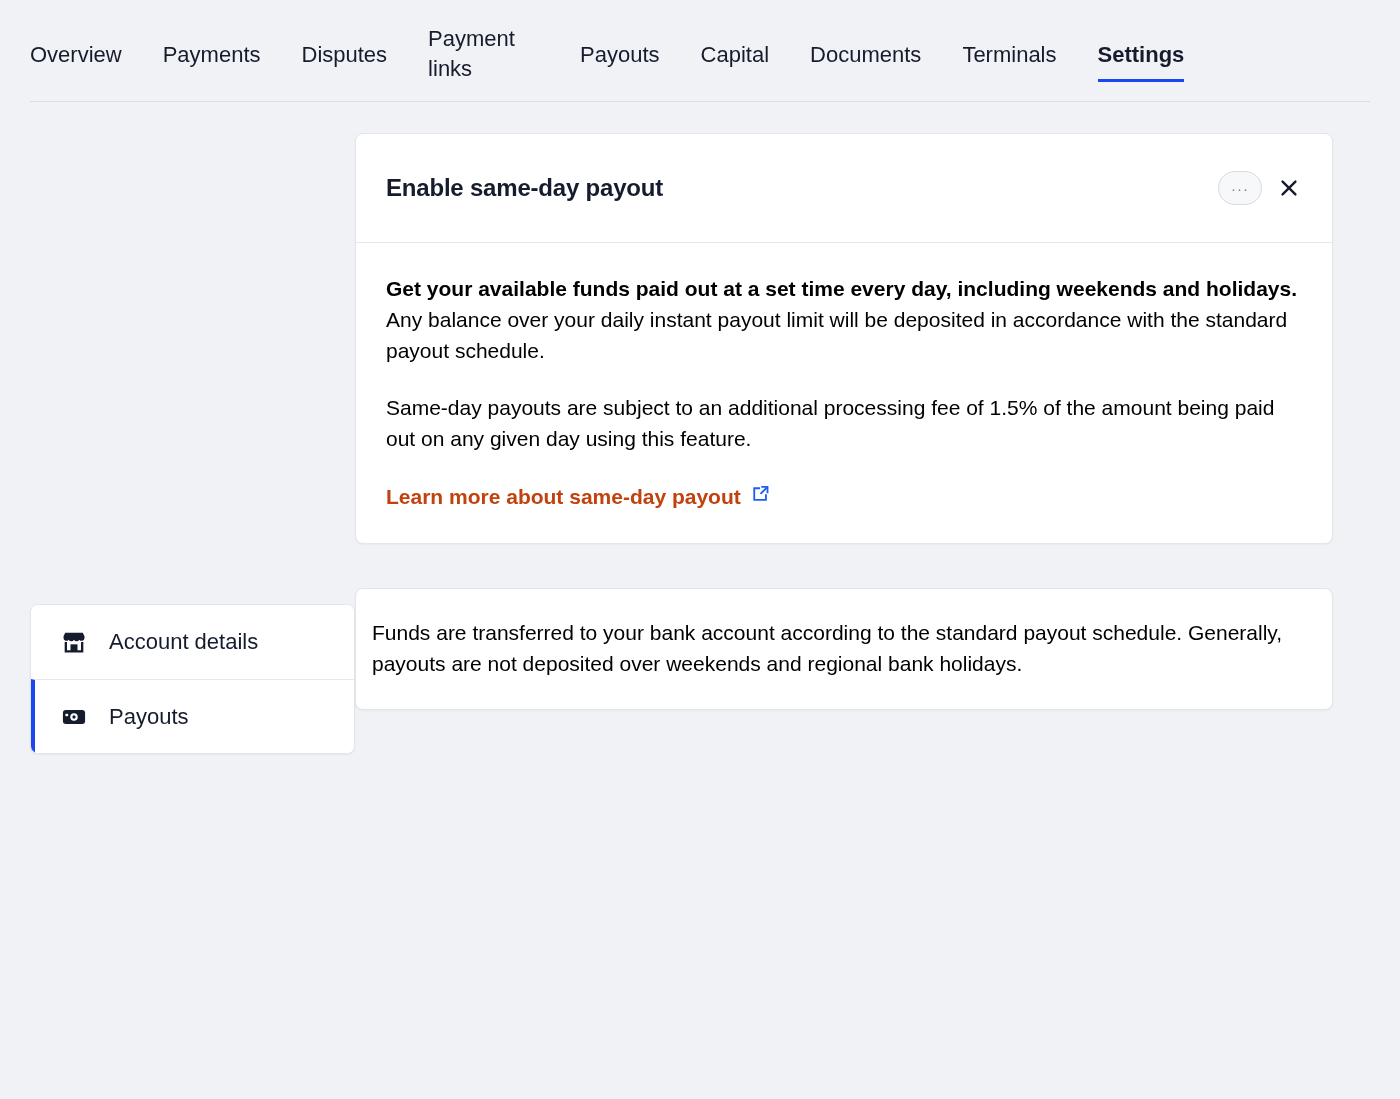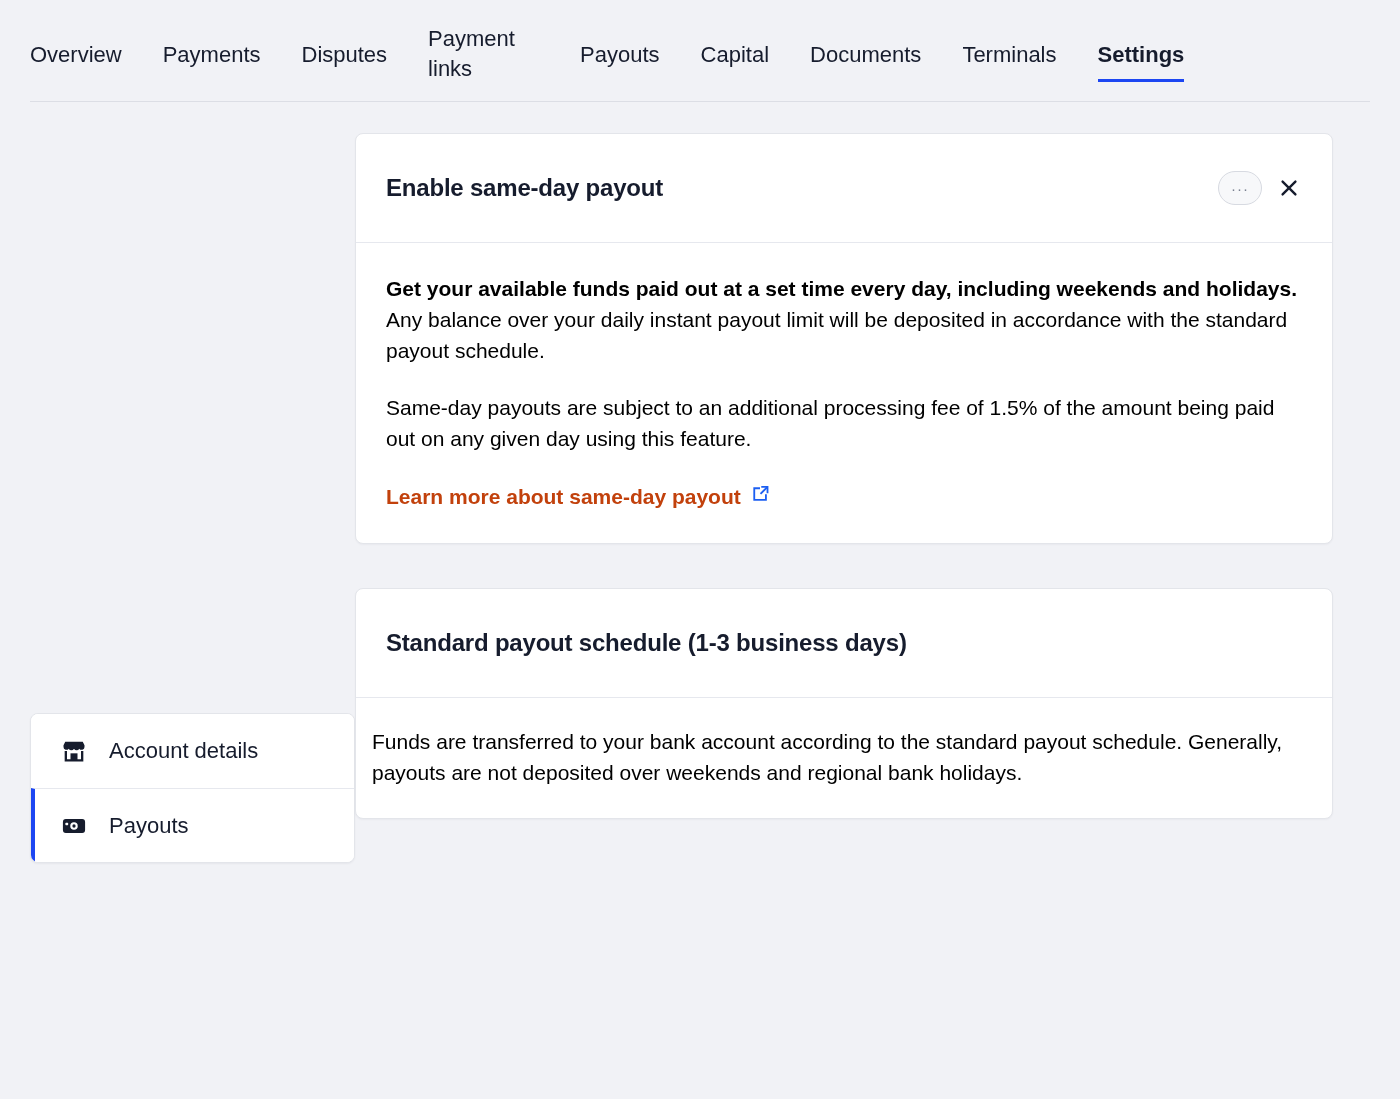--- a/index.html
+++ b/index.html
@@ -262,23 +262,20 @@
                   <path d="M13.5 3.5H21v7.5" stroke="#1c5ff2" stroke-width="2.2" fill="none"></path>
                   <path d="M20.4 4.1L12.6 11.9" stroke="#1c5ff2" stroke-width="2.2"></path>
                 </svg>
               </span>
             </a>
           </div>
         </div>
       </section>
 
       <section class="card">
-        <div class="card-head">
-          <div class="card-title">Standard payout schedule (1-3 business days)</div>
-        </div>
         <div class="card-body tight">
           <p class="body-text">Funds are transferred to your bank account according to the standard payout schedule. Generally, payouts are not deposited over weekends and regional bank holidays.</p>
         </div>
       </section>
 
     </main>
   </div>
 </div>
 
 </body></html>

